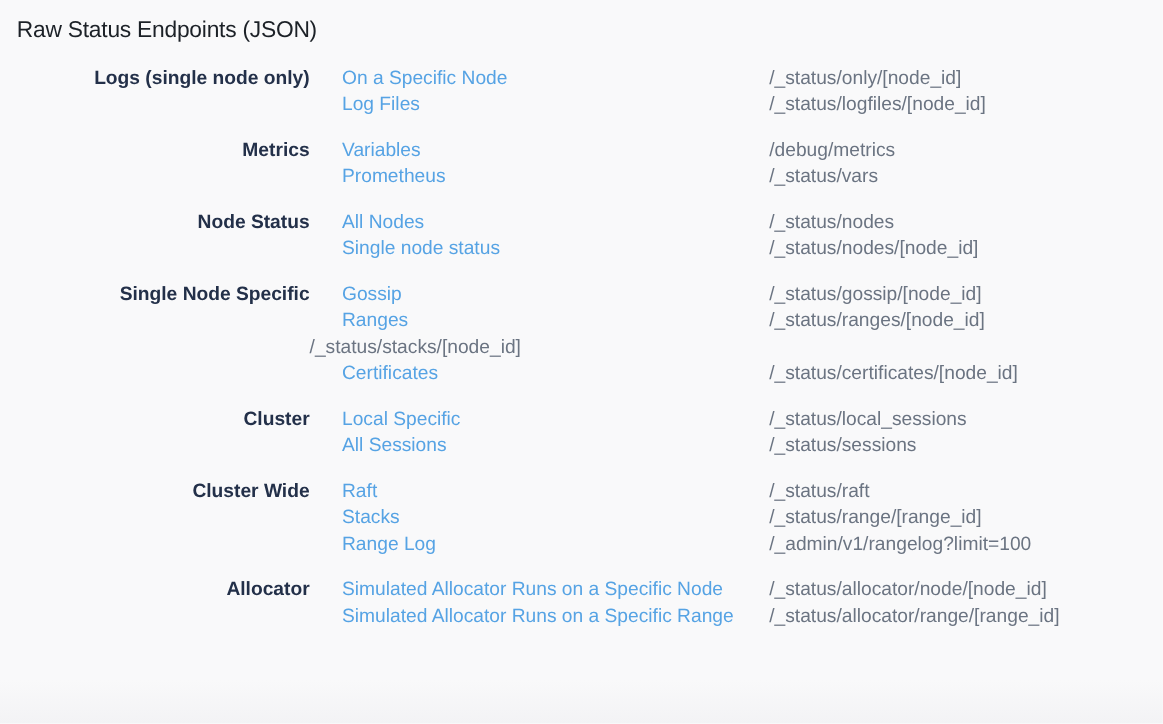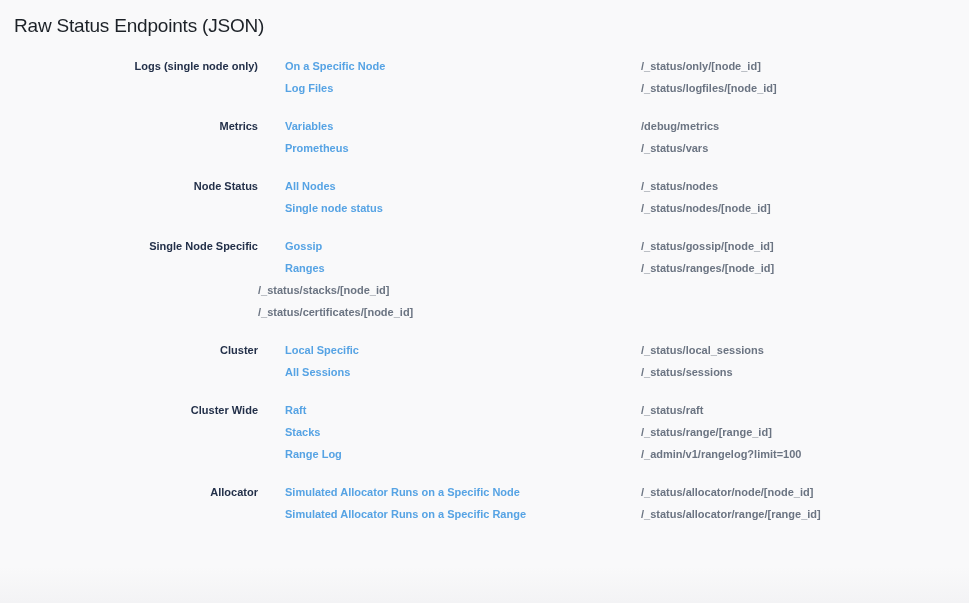--- a/index.html
+++ b/index.html
@@ -20,38 +20,37 @@
     color: var(--title-color, #1c2127);
     line-height: 26px;
   }
   .sections {
     margin-top: 16px;
   }
   .endpoint-group {
     display: flex;
     align-items: flex-start;
     margin-bottom: 16px;
-    font-size: 11px;
+    font-size: 16px;
   }
   .endpoint-category {
     width: 258px;
     flex-shrink: 0;
     text-align: right;
     color: var(--category-color, #233049);
     font-weight: 600;
     line-height: 22px;
   }
   .endpoint-rows {
     flex: 1;
     min-width: 0;
   }
   .endpoint-row {
     display: flex;
     line-height: 22px;
-    font-weight: bold;
   }
   .endpoint-link {
     width: 356px;
     flex-shrink: 0;
     margin-left: 27px;
     color: var(--link-color, #56a3e4);
     cursor: pointer;
     text-decoration: none;
     white-space: nowrap;
     overflow: hidden;
@@ -114,20 +113,21 @@
           <span class="endpoint-path">/_status/gossip/[node_id]</span>
         </div>
         <div class="endpoint-row">
           <a class="endpoint-link">Ranges</a>
           <span class="endpoint-path">/_status/ranges/[node_id]</span>
         </div>
         <div class="endpoint-row">
           <span class="endpoint-path">/_status/stacks/[node_id]</span>
         </div>
         <div class="endpoint-row">
+          <a class="endpoint-link">Certificates</a>
           <span class="endpoint-path">/_status/certificates/[node_id]</span>
         </div>
       </div>
     </div>
     <div class="endpoint-group">
       <div class="endpoint-category">Cluster</div>
       <div class="endpoint-rows">
         <div class="endpoint-row">
           <a class="endpoint-link">Local Specific</a>
           <span class="endpoint-path">/_status/local_sessions</span>

